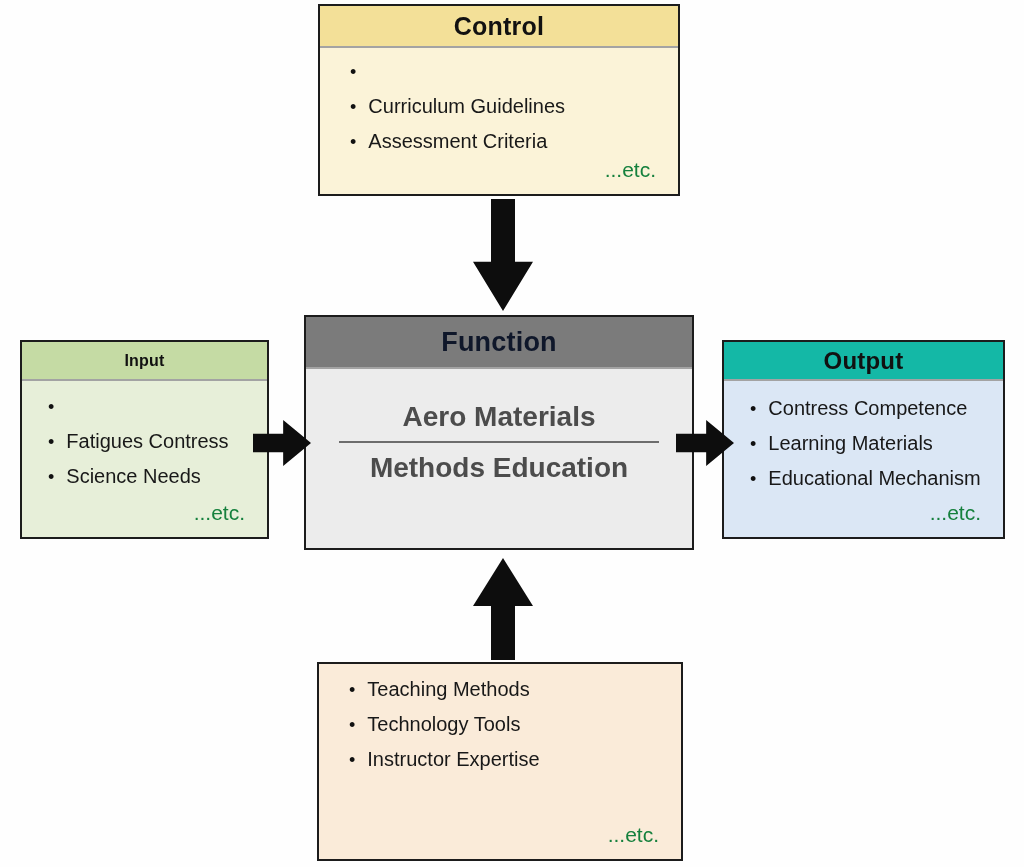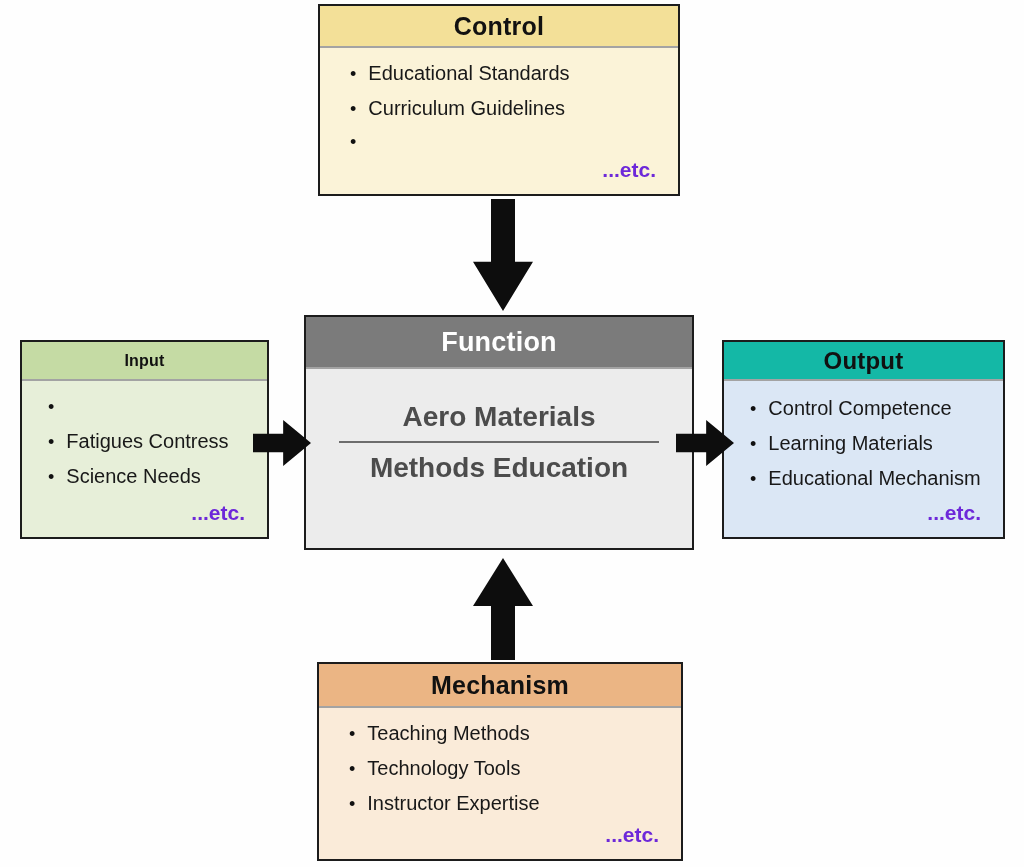--- a/index.html
+++ b/index.html
@@ -53,33 +53,32 @@
     font-size: 18px;
     margin-right: 12px;
     color: #111111;
     flex: 0 0 auto;
   }
   .etc {
     position: absolute;
     right: 22px;
     bottom: 12px;
     font-size: 21px;
-    color: #6d28d9;
-    font-weight: bold;
+    color: #15803d;
   }
   
   #control-box   { left: 318px; top: 4px;   width: 362px; height: 192px; }
   #control-box .box-header { height: 40px; font-size: 25px; }
   
   #input-box     { left: 20px;  top: 340px; width: 249px; height: 199px; }
   #input-box .box-header { height: 37px; font-size: 16px; }
   #input-box ul.items { padding-top: 16px; padding-left: 26px; }
   
   #function-box  { left: 304px; top: 315px; width: 390px; height: 235px; }
-  #function-box .box-header { height: 50px; font-size: 27px; color: #ffffff; }
+  #function-box .box-header { height: 50px; font-size: 27px; color: #0f172a; }
   .function-body {
     display: flex;
     flex-direction: column;
     align-items: center;
     justify-content: center;
     padding-bottom: 34px;
     height: 100%;
     box-sizing: border-box;
   }
   .function-line {
@@ -129,28 +128,28 @@
 <div class="canvas">
 
   <div class="box" id="control-box">
     <div class="box-header" style="background-color: rgb(243, 224, 152);">
       <span>Control</span>
     </div>
     <div class="box-body" style="background-color: rgb(251, 243, 216);">
       <ul class="items">
         <li>
           <span class="bullet">•</span>
-          <span>Educational Standards</span>
         </li>
         <li>
           <span class="bullet">•</span>
           <span>Curriculum Guidelines</span>
         </li>
         <li>
           <span class="bullet">•</span>
+          <span>Assessment Criteria</span>
         </li>
       </ul>
       <div class="etc">...etc.</div>
     </div>
   </div>
 
   <div class="box" id="input-box">
     <div class="box-header" style="background-color: rgb(197, 219, 164);">
       <span>Input</span>
     </div>
@@ -186,39 +185,36 @@
   </div>
 
   <div class="box" id="output-box">
     <div class="box-header" style="background-color: #14b8a6; text-align: center;">
       <span>Output</span>
     </div>
     <div class="box-body" style="background-color: rgb(219, 231, 245);">
       <ul class="items">
         <li>
           <span class="bullet">•</span>
-          <span>Control Competence</span>
+          <span>Contress Competence</span>
         </li>
         <li>
           <span class="bullet">•</span>
           <span>Learning Materials</span>
         </li>
         <li>
           <span class="bullet">•</span>
           <span>Educational Mechanism</span>
         </li>
       </ul>
       <div class="etc">...etc.</div>
     </div>
   </div>
 
   <div class="box" id="mechanism-box">
-    <div class="box-header" style="background-color: rgb(235, 181, 132);">
-      <span>Mechanism</span>
-    </div>
     <div class="box-body" style="background-color: rgb(250, 235, 217);">
       <ul class="items">
         <li>
           <span class="bullet">•</span>
           <span>Teaching Methods</span>
         </li>
         <li>
           <span class="bullet">•</span>
           <span>Technology Tools</span>
         </li>

